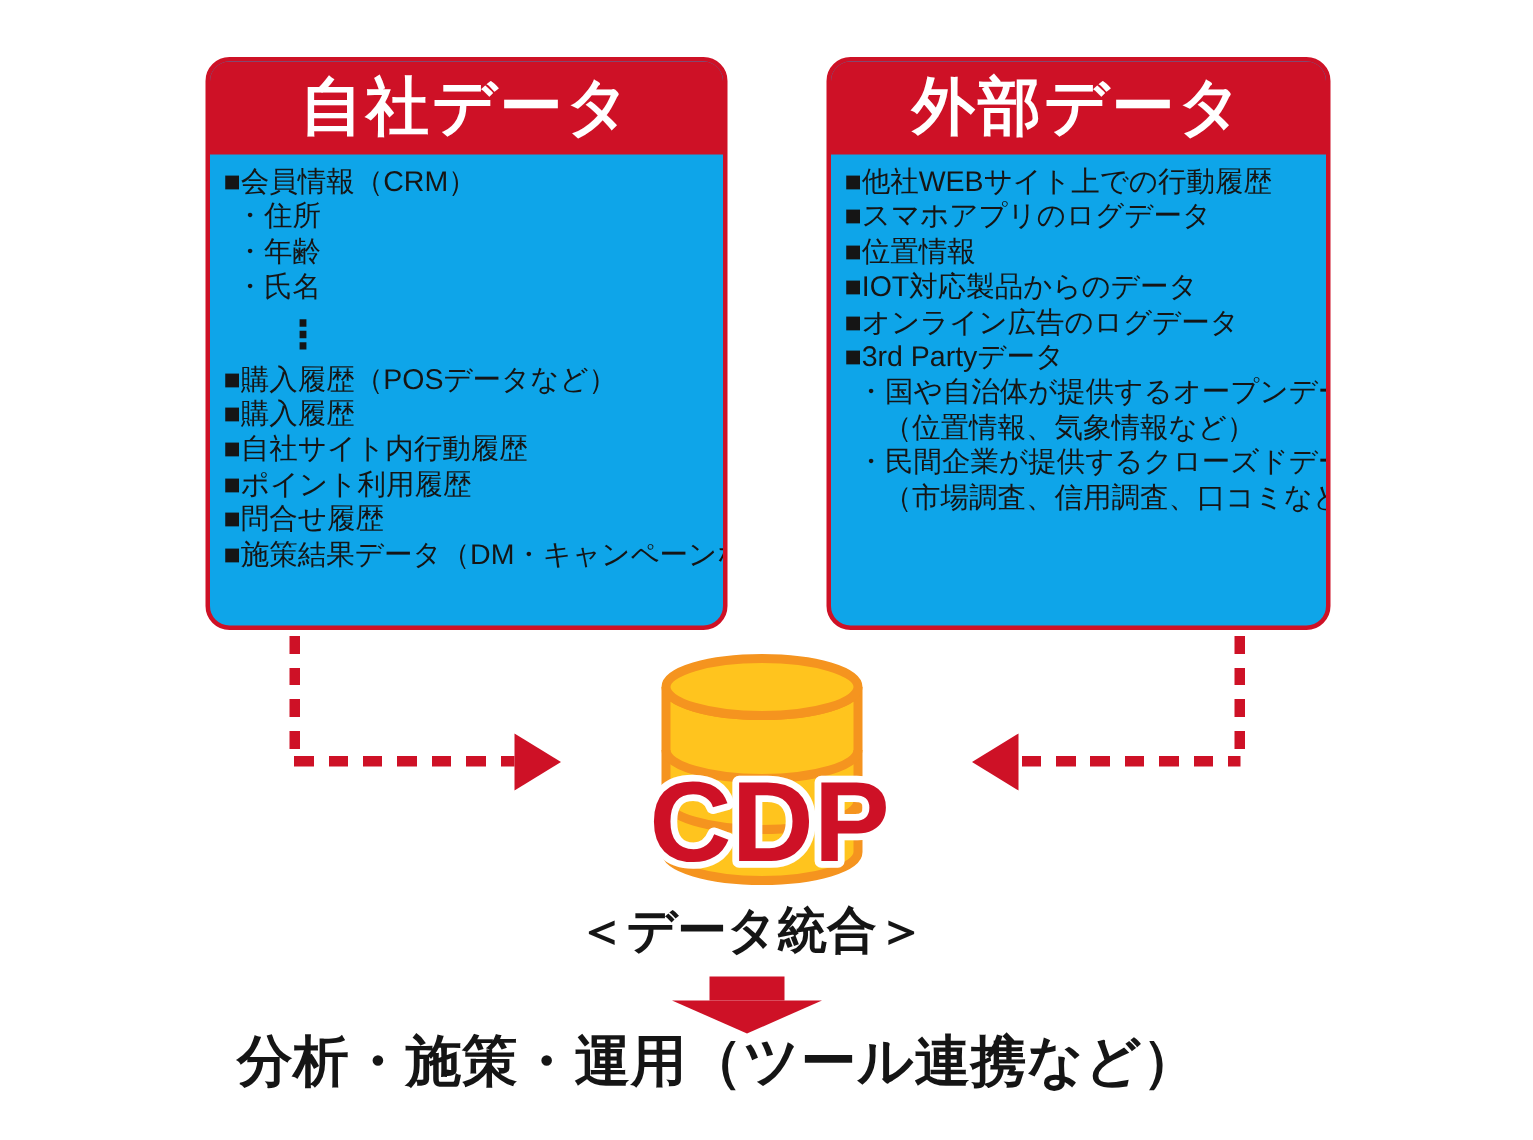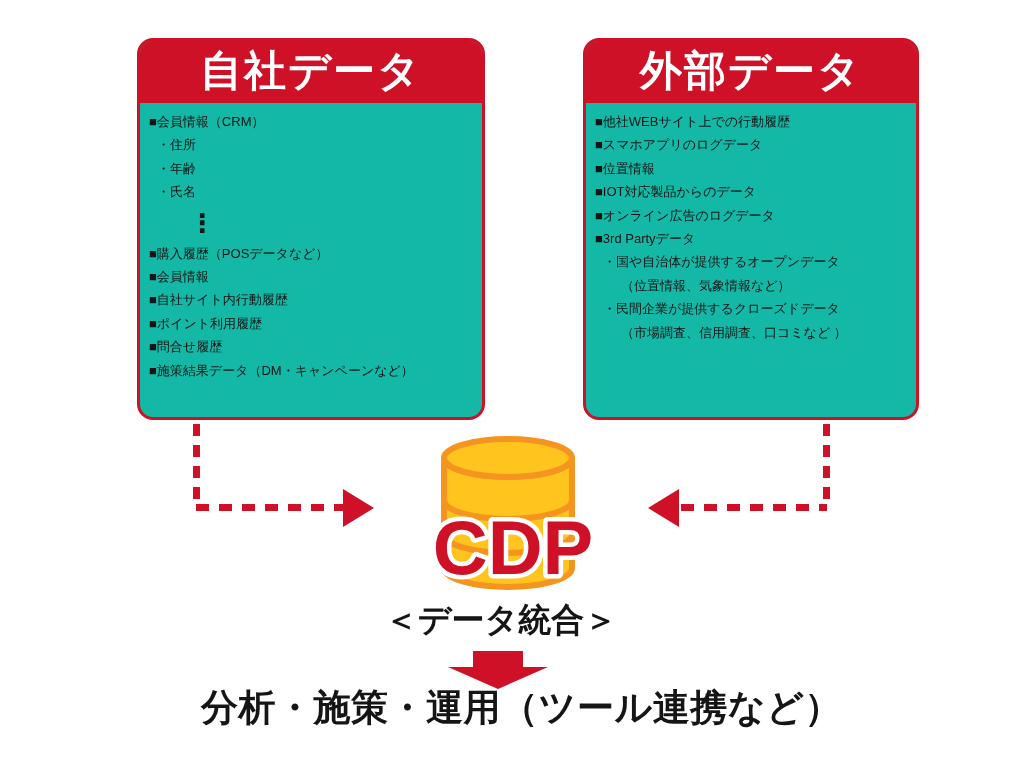--- a/index.html
+++ b/index.html
@@ -11,44 +11,44 @@
   html,body{margin:0;padding:0;background:#ffffff;}
   .canvas{
     position:relative;
     width:1022px;height:760px;
     background:#ffffff;
     font-family:"Liberation Sans","DejaVu Sans",sans-serif;
     overflow:hidden;
   }
   .databox{
     position:absolute;
-    background:#14b8a6;
+    background:#0ea5e9;
     border:3px solid var(--red);
     border-radius:16px;
     overflow:hidden;
     box-sizing:border-box;
   }
   .databox.left{left:137px;top:38px;width:348px;height:382px;}
-  .databox.right{left:551px;top:38px;width:336px;height:382px;margin-left:32px;}
+  .databox.right{left:551px;top:38px;width:336px;height:382px;}
   .box-header{
     background:var(--red);
     color:#ffffff;
     font-weight:900;
     font-size:42px;
     letter-spacing:2px;
     text-align:center;
     height:62px;
     line-height:60px;
   }
   .box-body{
     padding:7px 4px 0 9px;
     color:var(--ink);
   }
   .line{
-    font-size:13px;
+    font-size:19px;
     line-height:23.4px;
     white-space:nowrap;
     color:var(--ink);
   }
   .indent1{padding-left:8px;}
   .indent2{padding-left:26px;}
   .dots{
     font-size:26px;
     line-height:38px;
     height:38px;
@@ -99,21 +99,21 @@
   }
   .down-arrow .tip{
     position:absolute;left:0;top:16px;width:0;height:0;
     border-left:50px solid transparent;
     border-right:50px solid transparent;
     border-top:22px solid var(--red);
   }
   .result-label{
     position:absolute;
     left:158px;top:683px;width:684px;
-    text-align:right;
+    text-align:left;
     font-size:37px;
     font-weight:900;
     color:var(--ink);
     white-space:nowrap;
     letter-spacing:0.5px;
   }
 </style>
 </head>
 <body>
 
@@ -121,21 +121,21 @@
 
   <div class="databox left">
     <div class="box-header">自社データ</div>
     <div class="box-body" id="left-list">
         <div class="line">■会員情報（CRM）</div>
         <div class="line indent1">・住所</div>
         <div class="line indent1">・年齢</div>
         <div class="line indent1">・氏名</div>
         <div class="line dots">⋮</div>
         <div class="line">■購入履歴（POSデータなど）</div>
-        <div class="line">■会員情報</div>
+        <div class="line">■購入履歴</div>
         <div class="line">■自社サイト内行動履歴</div>
         <div class="line">■ポイント利用履歴</div>
         <div class="line">■問合せ履歴</div>
         <div class="line">■施策結果データ（DM・キャンペーンなど）</div>
       </div>
   </div>
 
   <div class="databox right">
     <div class="box-header">外部データ</div>
     <div class="box-body" id="right-list">

